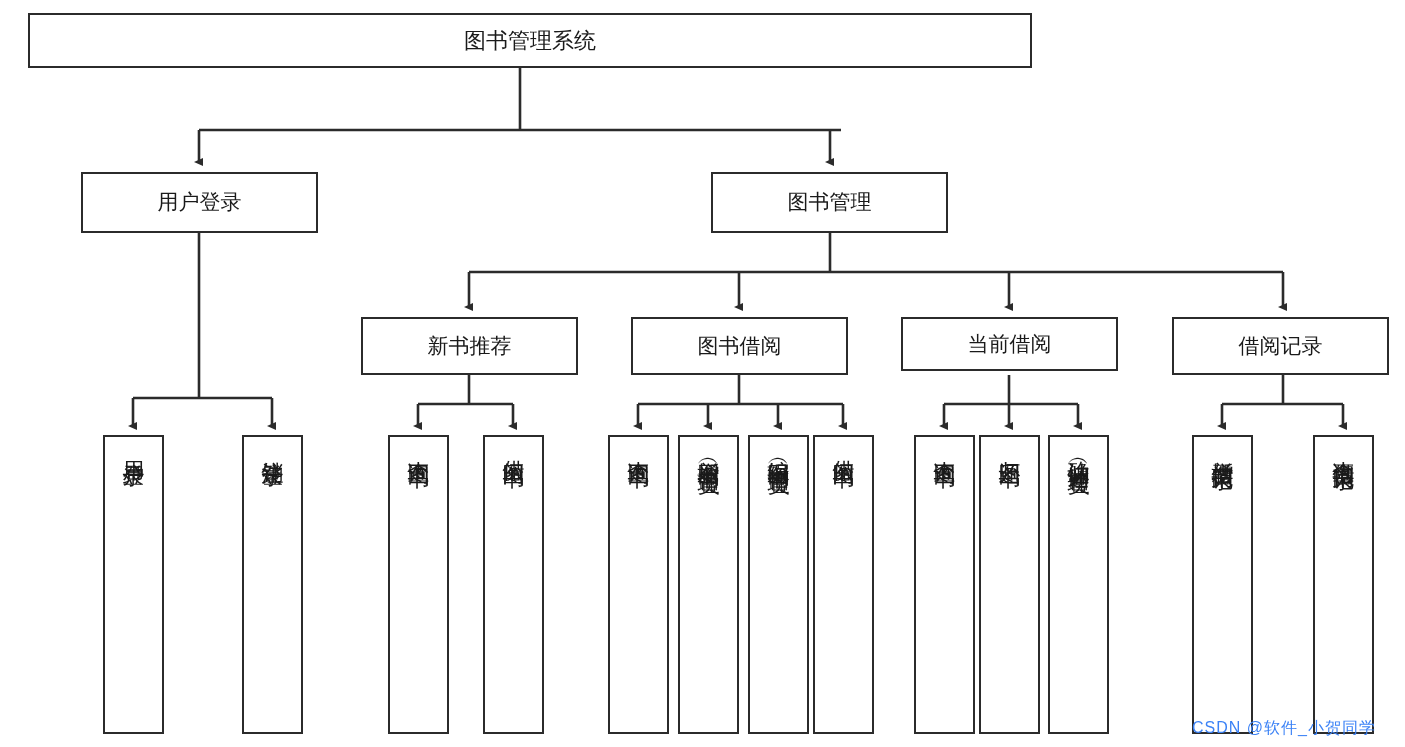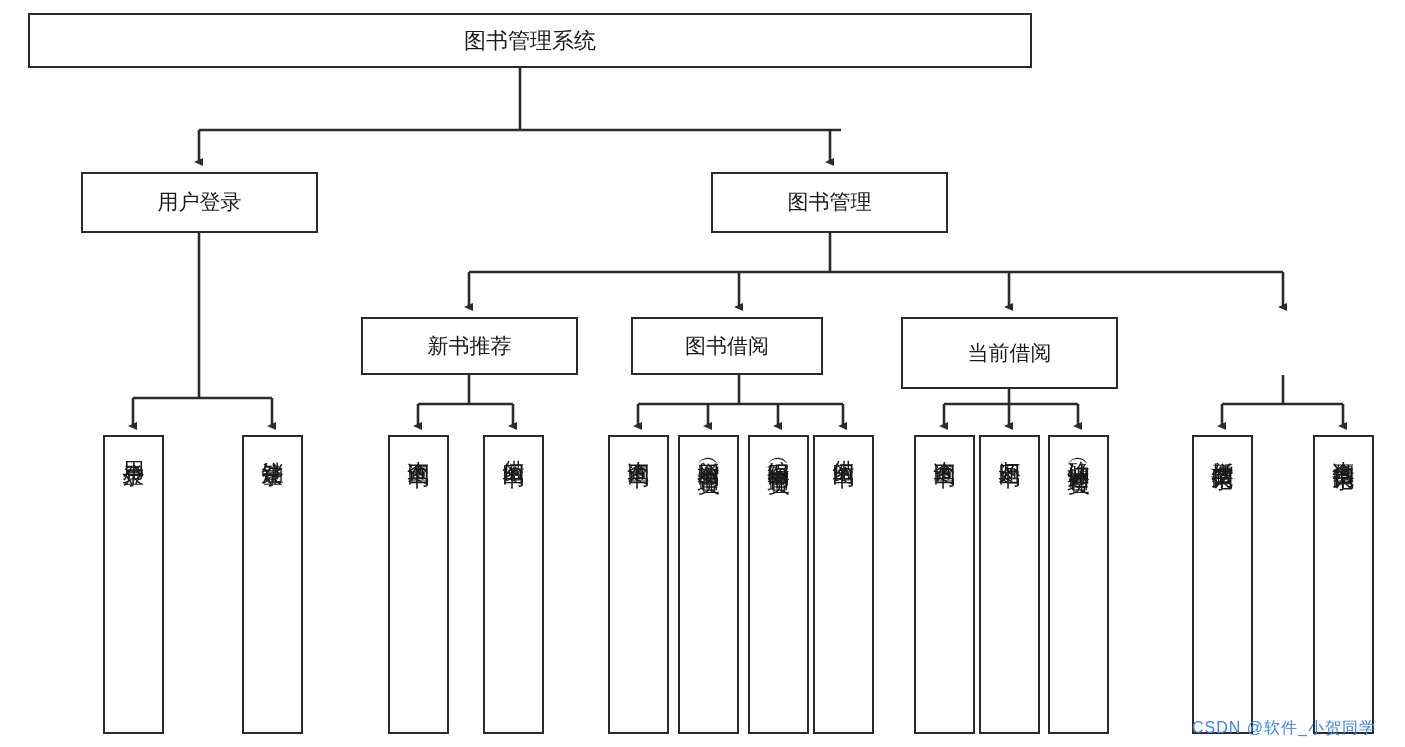--- a/index.html
+++ b/index.html
@@ -111,25 +111,28 @@
   <div class="node horiz" style="left:81px;top:172px;width:237px;height:61px;">
     <span class="lbl">用户登录</span>
   </div>
   <div class="node horiz" style="left:361px;top:317px;width:217px;height:58px;">
     <span class="lbl">新书推荐</span>
   </div>
 
   <div class="node horiz" style="left:711px;top:172px;width:237px;height:61px;">
     <span class="lbl">图书管理</span>
   </div>
-  <div class="node horiz" style="left:631px;top:317px;width:192px;height:58px;">
+  <div class="node horiz" style="left:631px;top:317px;width:217px;height:58px;">
     <span class="lbl">图书借阅</span>
   </div>
-  <div class="node horiz" style="left:901px;top:317px;width:217px;height:72px;">
+  <div class="node horiz" style="left:901px;top:317px;width:217px;height:54px;">
     <span class="lbl">当前借阅</span>
+  </div>
+  <div class="node horiz" style="left:1172px;top:317px;width:217px;height:58px;">
+    <span class="lbl">借阅记录</span>
   </div>
 
   <div class="node vert" style="left:103px;top:435px;width:61px;height:299px;">
     <span class="lbl">用户登录</span>
   </div>
   <div class="node vert" style="left:242px;top:435px;width:61px;height:299px;">
     <span class="lbl">注销登录</span>
   </div>
 
   <div class="node vert" style="left:388px;top:435px;width:61px;height:299px;">

